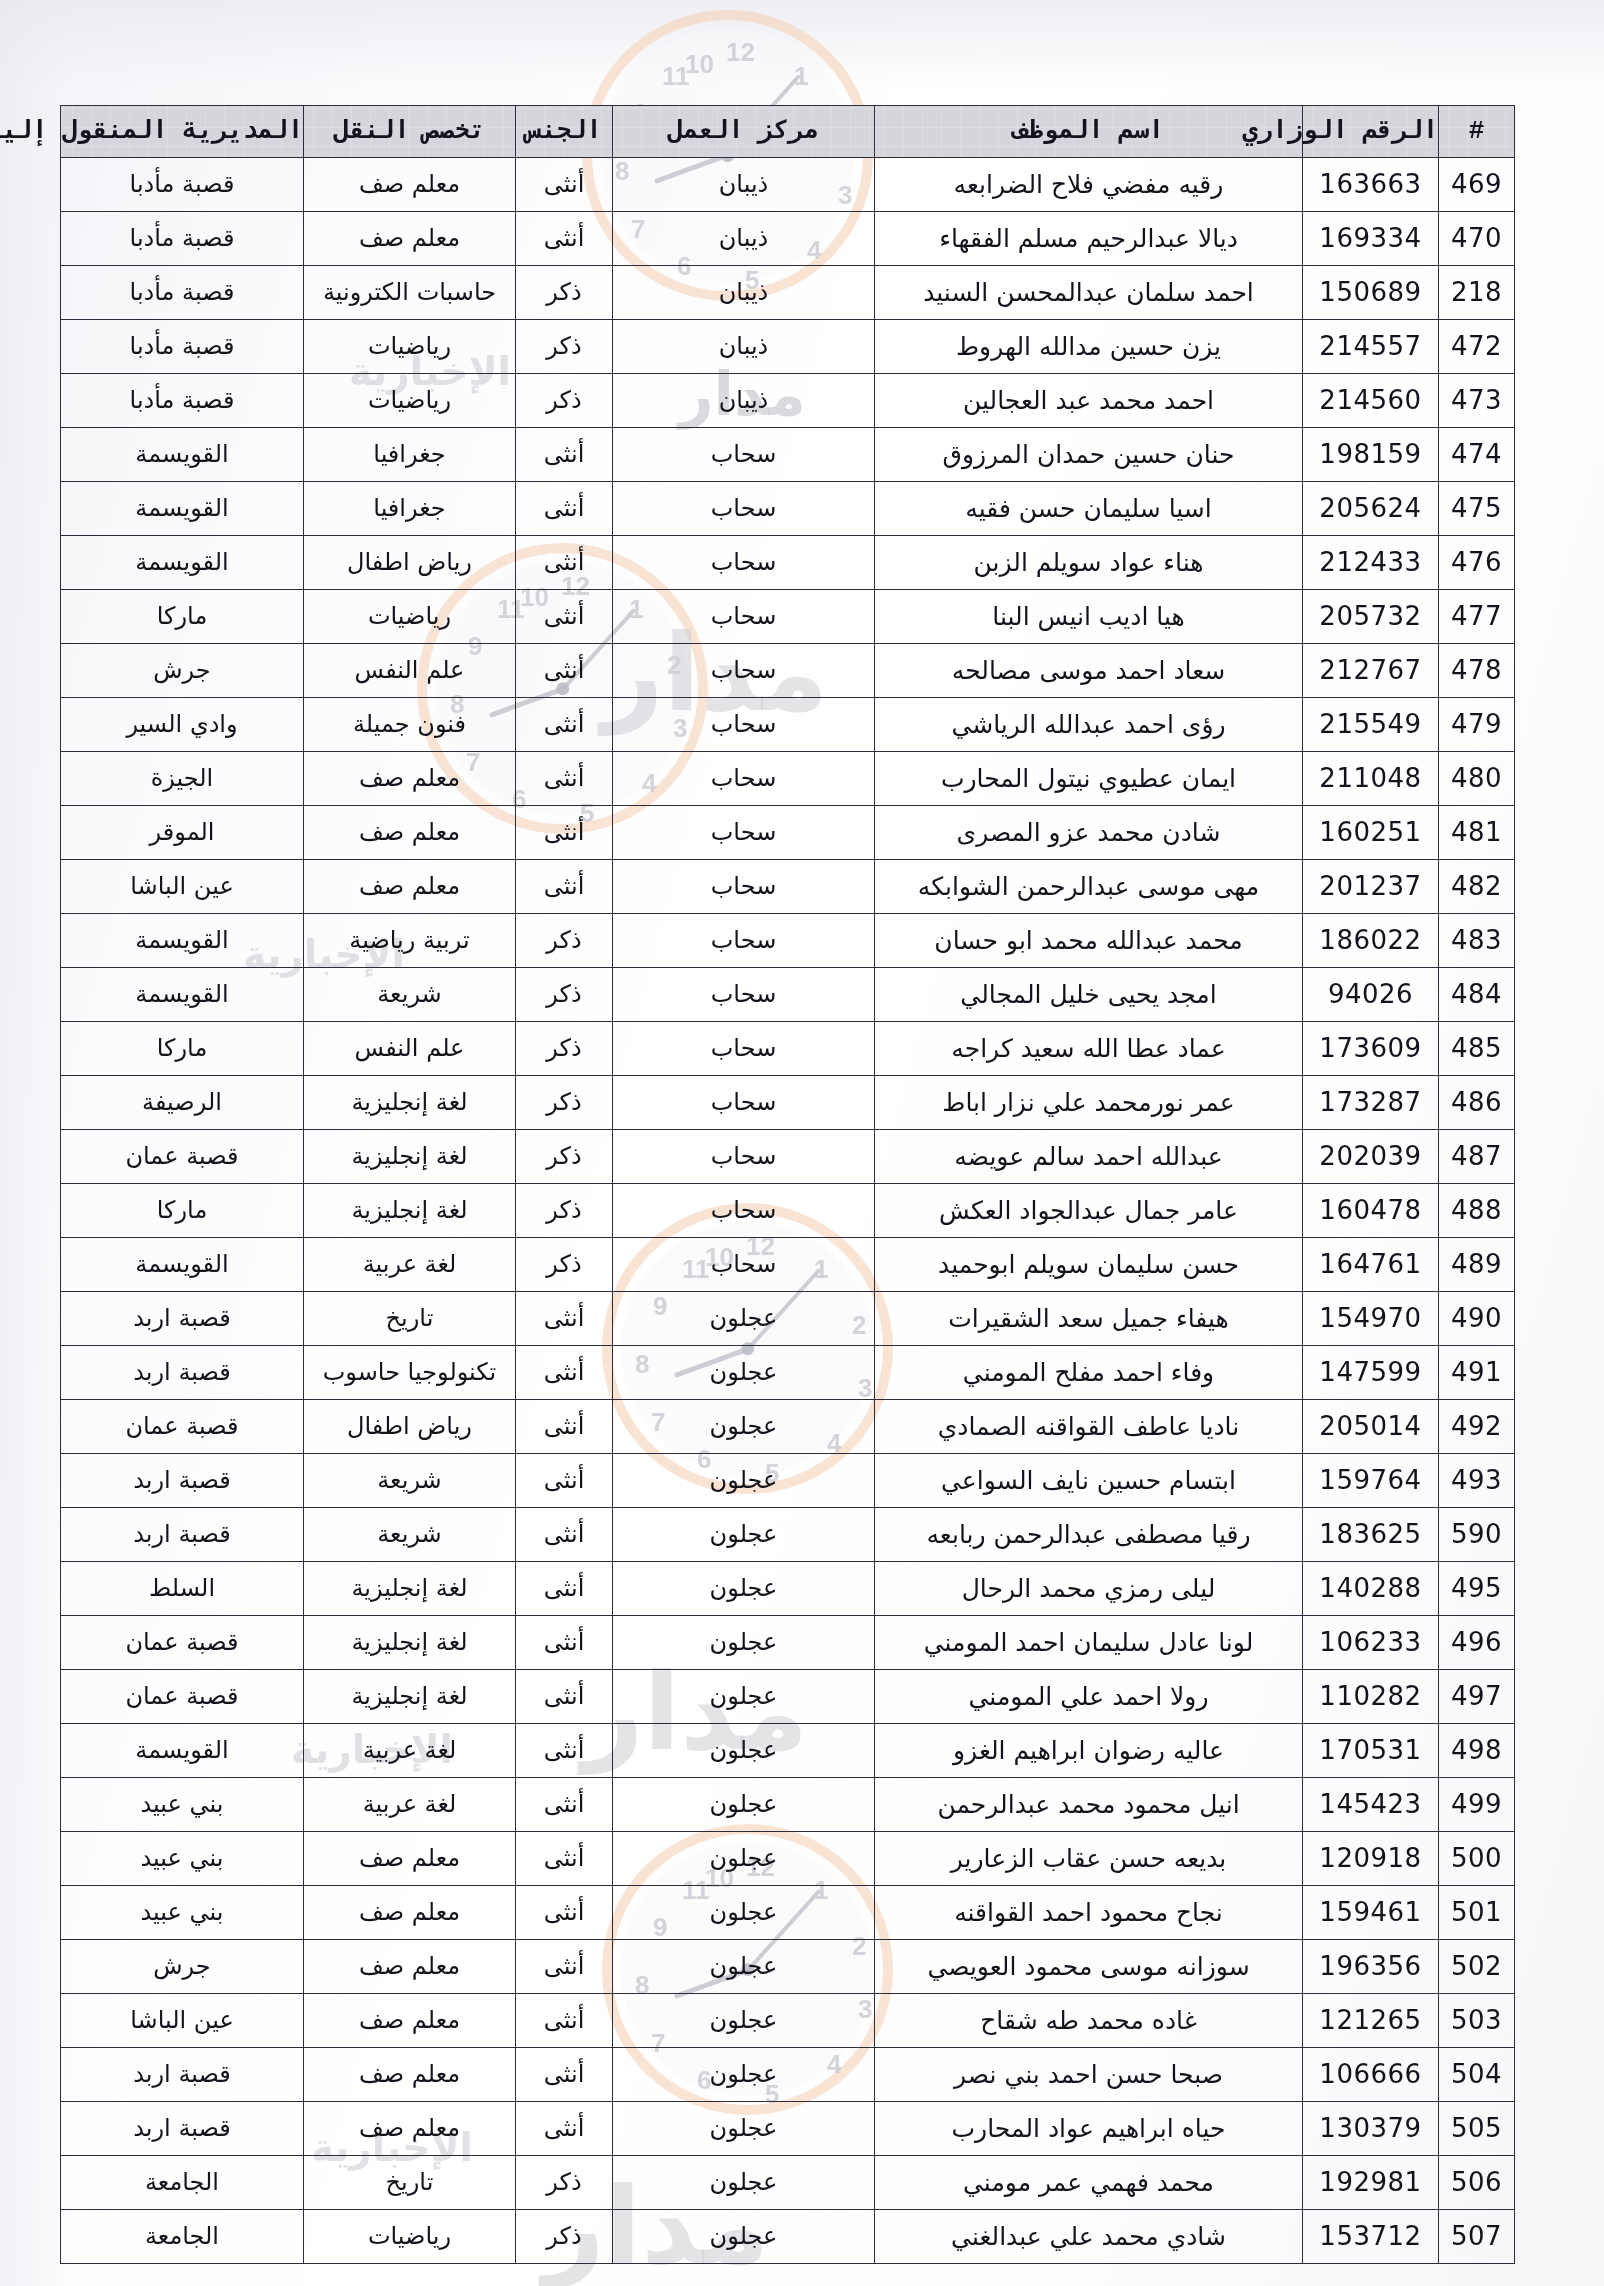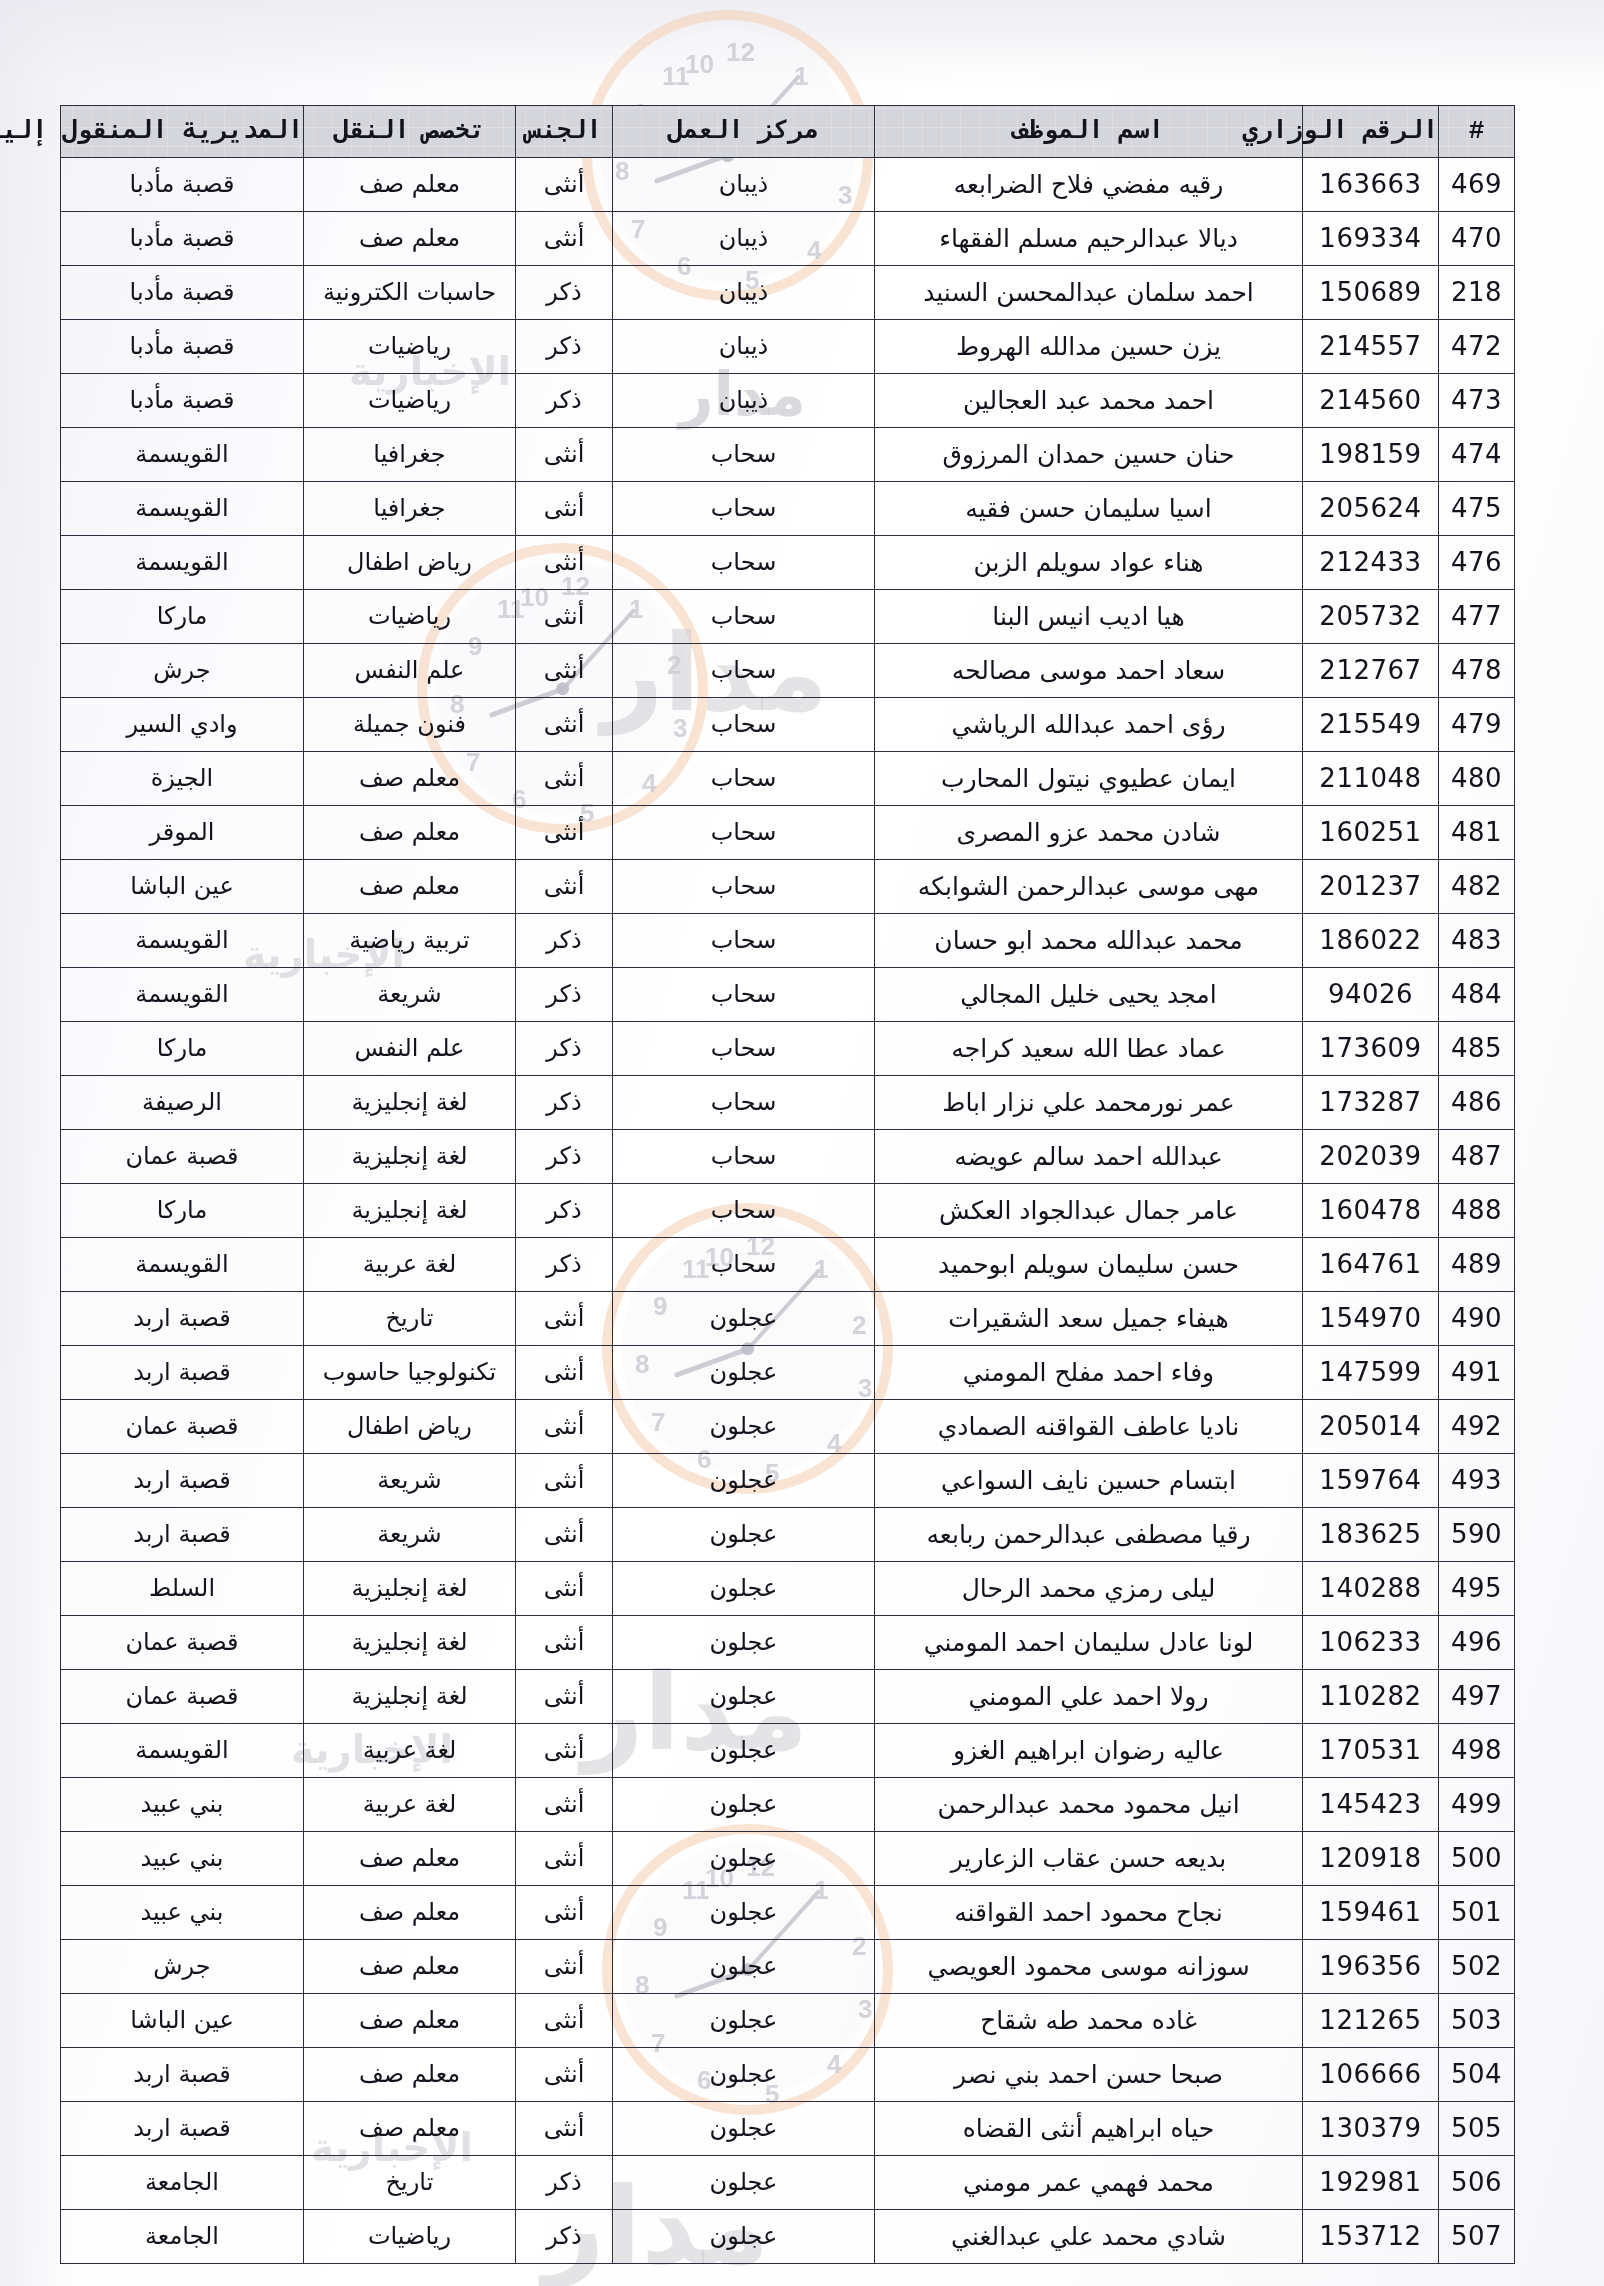--- a/index.html
+++ b/index.html
@@ -600,21 +600,21 @@
             <td class="min">106666</td>
             <td class="name">صبحا حسن احمد بني نصر</td>
             <td class="work">عجلون</td>
             <td class="gen">أنثى</td>
             <td class="spec">معلم صف</td>
             <td class="dir">قصبة اربد</td>
           </tr>
           <tr>
             <td class="idx">505</td>
             <td class="min">130379</td>
-            <td class="name">حياه ابراهيم أنثى القضاه</td>
+            <td class="name">حياه ابراهيم عواد المحارب</td>
             <td class="work">عجلون</td>
             <td class="gen">أنثى</td>
             <td class="spec">معلم صف</td>
             <td class="dir">قصبة اربد</td>
           </tr>
           <tr>
             <td class="idx">506</td>
             <td class="min">192981</td>
             <td class="name">محمد فهمي عمر مومني</td>
             <td class="work">عجلون</td>

